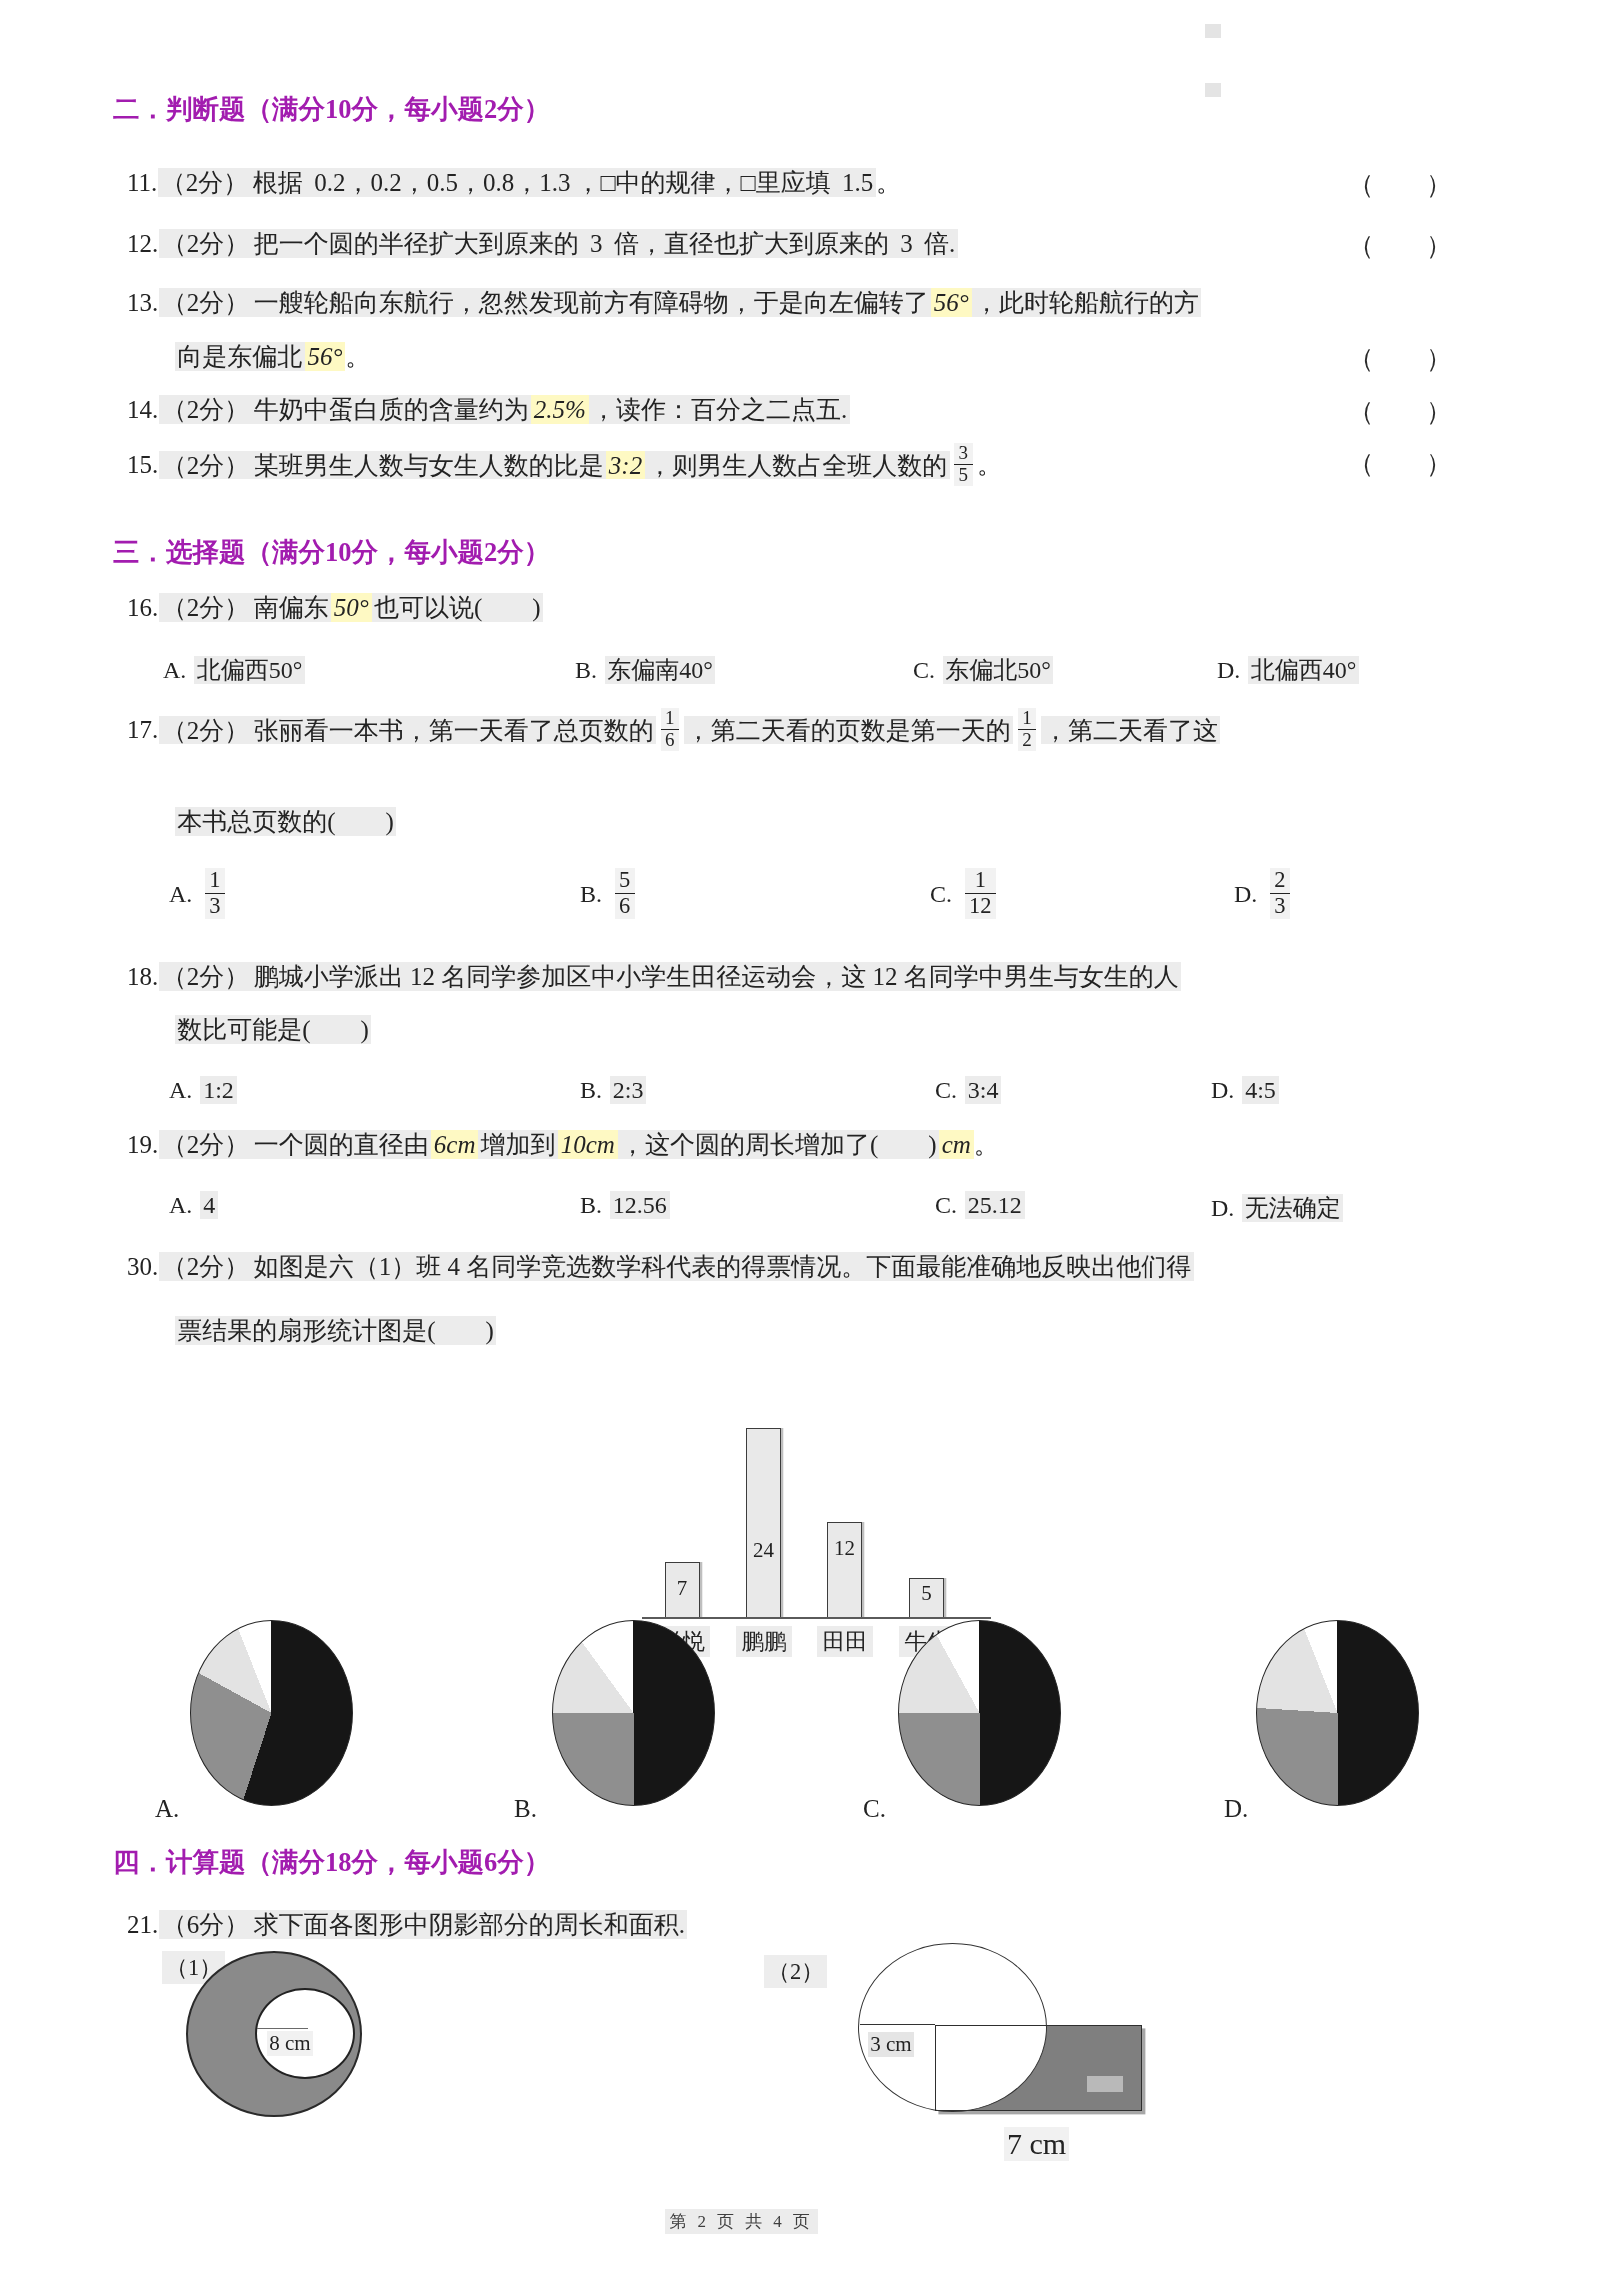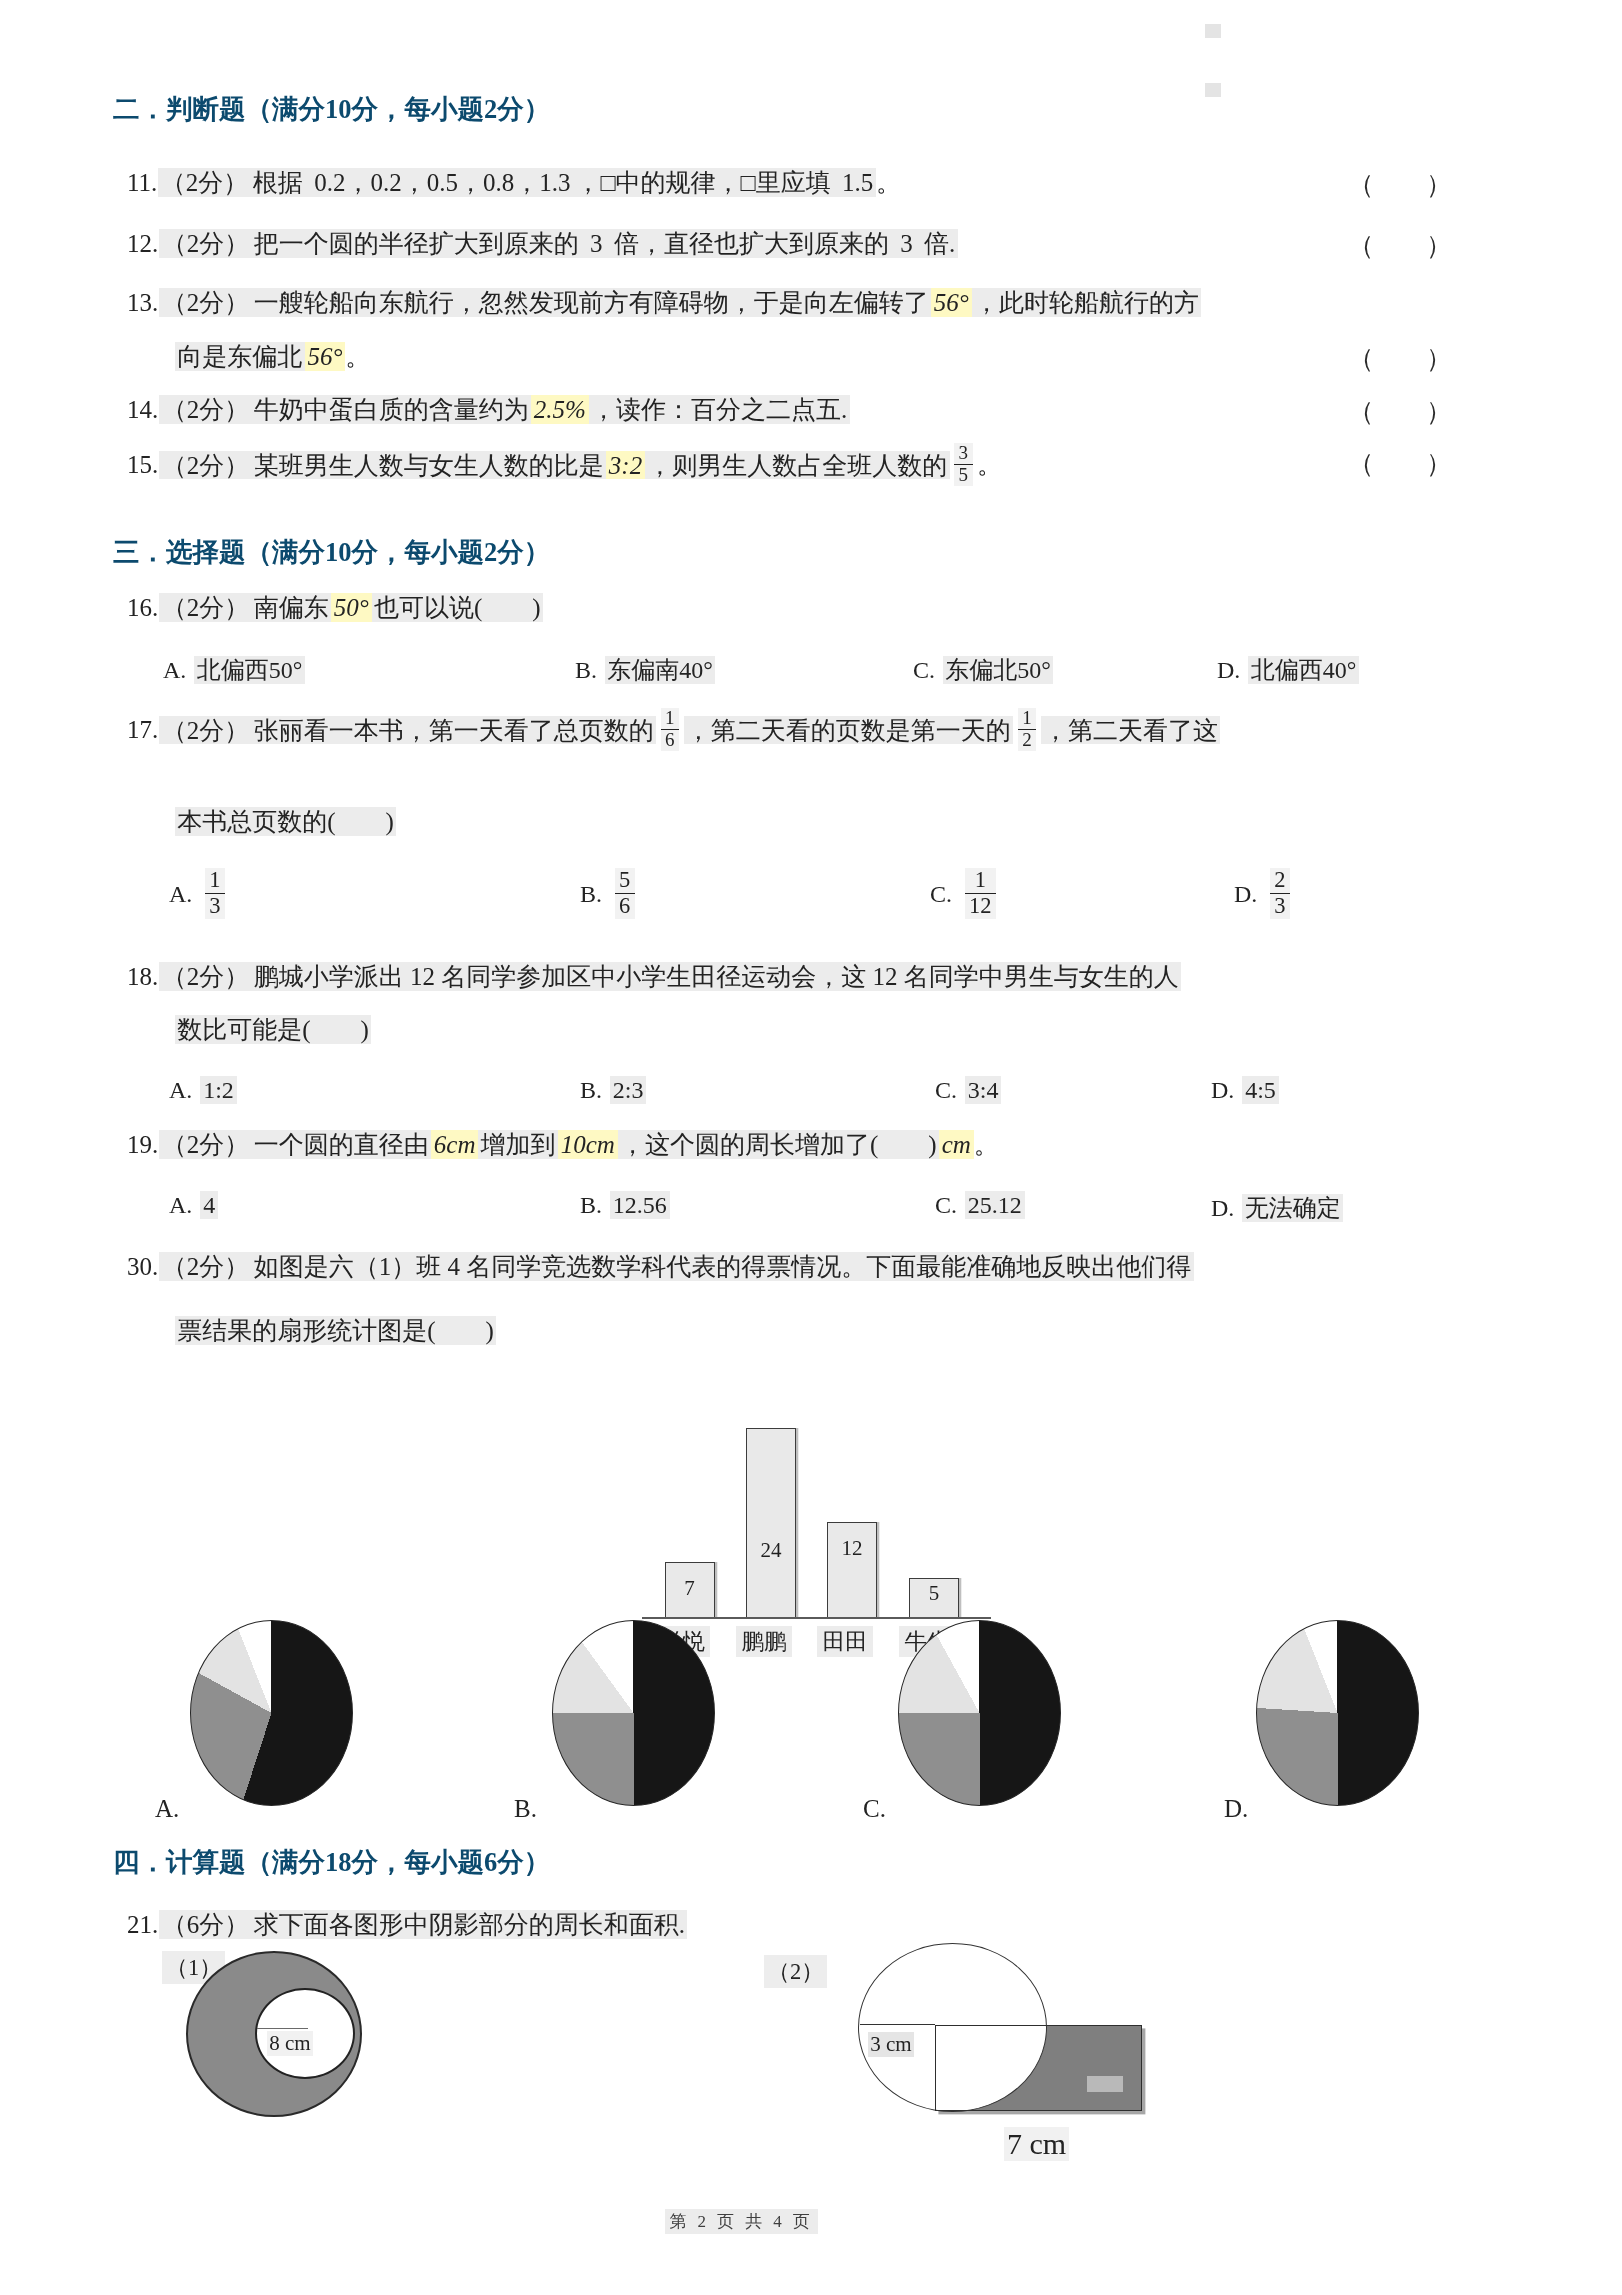--- a/index.html
+++ b/index.html
@@ -1,38 +1,38 @@
 <!DOCTYPE html>
 <html style="font-size:9px"><head>
 <meta charset="utf-8">
 <style>
   html,body{margin:0;padding:0;background:#ffffff;}
   #page{position:relative;width:1623px;height:2295px;background:#ffffff;overflow:hidden;
         font-family:"Liberation Serif","DejaVu Serif",serif;color:#232323;}
   .line{position:absolute;left:127px;white-space:nowrap;font-size:25px;line-height:1.25;}
   .cont{left:175px;}
-  .sechead{position:absolute;left:113px;font-size:26.5px;font-weight:700;color:#0c4a6e;white-space:nowrap;}
+  .sechead{position:absolute;left:113px;font-size:26.5px;font-weight:700;color:#a21caf;white-space:nowrap;}
   .hl{background:#ececec;padding:0.6px 2.3px;}
   .qno{padding-right:1.1px;}
   .num{font-family:"Liberation Serif",serif;background:#ececec;padding:0.6px 2.8px;}
   .mi{font-family:"Liberation Serif",serif;font-style:italic;background:#fef9c3;padding:0.6px 2.8px;}
   .bracket{position:absolute;left:1348px;font-size:26px;white-space:nowrap;color:#2c2c2c;}
   .frac{display:inline-block;vertical-align:middle;text-align:center;font-size:19px;line-height:1.1;
         margin:0 4.5px;position:relative;top:-2.8px;background:#f2f2f2;}
   .frac .fn{display:block;padding:0 4.5px;border-bottom:1.1px solid #222;}
   .frac .fd{display:block;padding:0 4.5px;}
   .frac.big{font-size:22.5px;}
   .opt{position:absolute;white-space:nowrap;font-size:24px;}
   .olabel{padding-right:8px;}
   .optrow{position:absolute;left:0;top:0;width:1623px;height:0;}
   .scan-dot{position:absolute;width:16px;height:13.5px;}
   
   #bar-chart{position:absolute;left:642px;top:1392px;width:349px;height:225px;
              border-bottom:2.8px solid #5a5a5a;}
-  .bar{position:absolute;bottom:0;width:50px;background:#e9e9e9;border:1.7px solid #3c3c3c;border-bottom:none;
+  .bar{position:absolute;bottom:0;width:35px;background:#e9e9e9;border:1.7px solid #3c3c3c;border-bottom:none;
        box-sizing:border-box;box-shadow:2.3px 0 0 rgba(0,0,0,0.25);}
   .bar-val{position:absolute;left:0;right:0;text-align:center;font-size:21px;color:#1f1f1f;}
   #bar-cats{position:absolute;left:642px;top:1626px;width:349px;height:34px;}
   .bar-cat{position:absolute;width:56px;text-align:center;font-size:22.5px;background:#ececec;}
   
   .pie{position:absolute;width:163px;height:186px;border-radius:50%;border:1.7px solid #262626;box-sizing:border-box;}
   .pie-label{position:absolute;font-size:25px;}
   
   .figlabel{position:absolute;font-size:22.5px;background:#ededed;padding:1.1px 3.4px;}
   #fig1-outer{position:absolute;left:186px;top:1951px;width:176px;height:166px;border-radius:50%;

